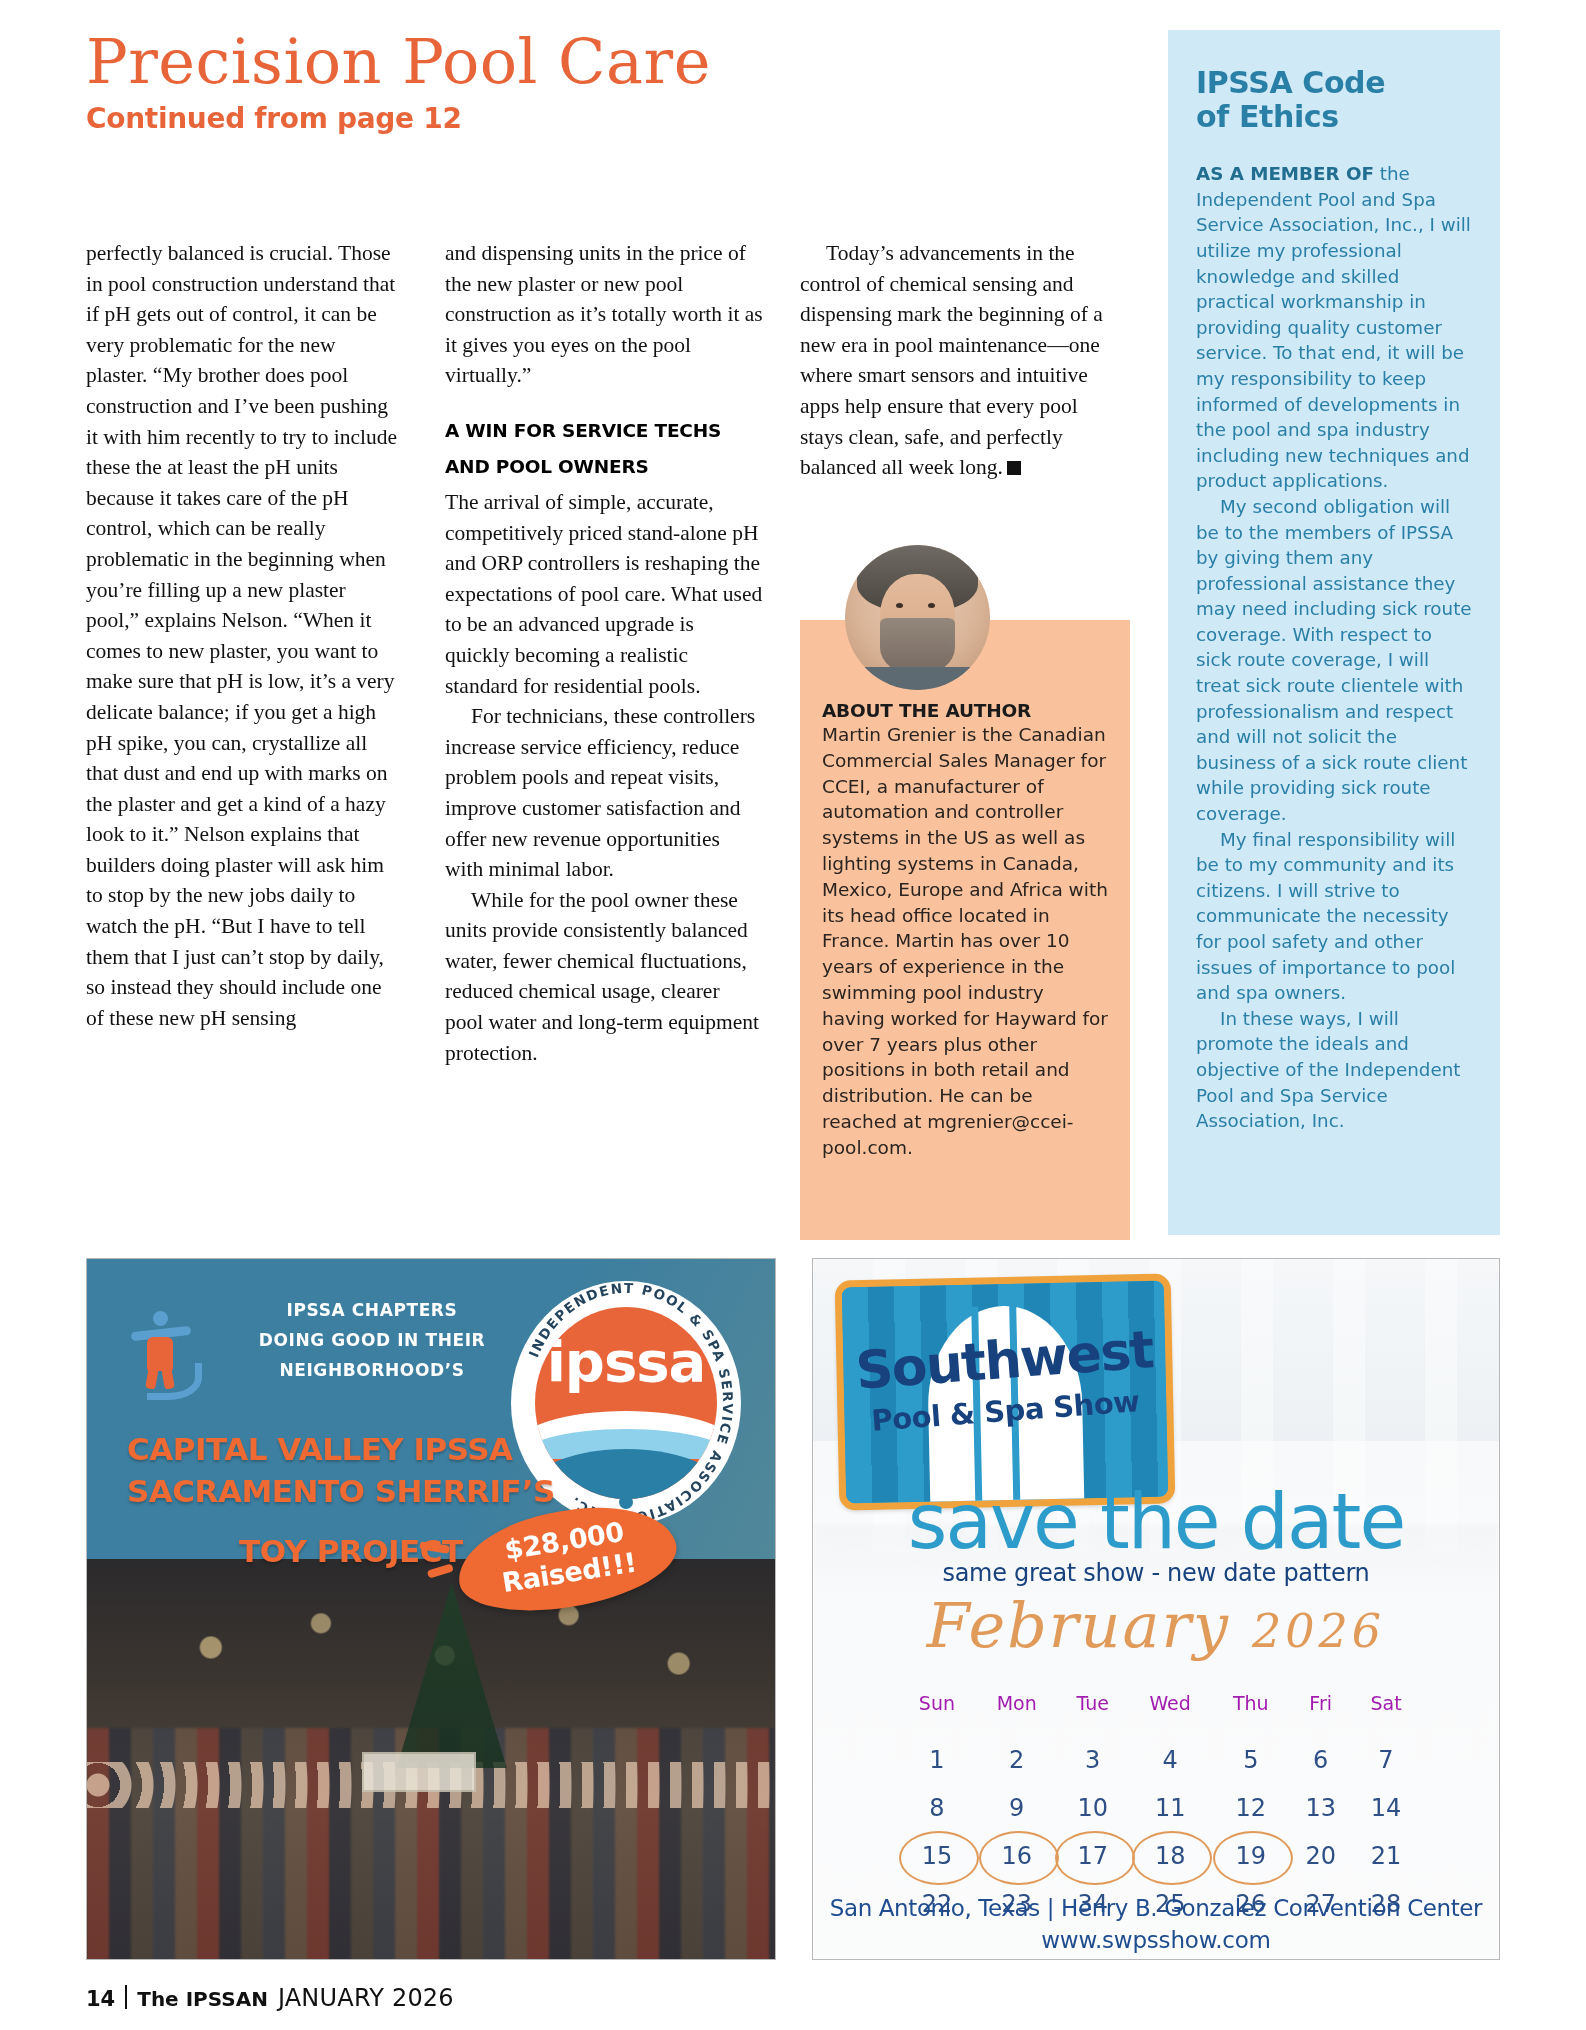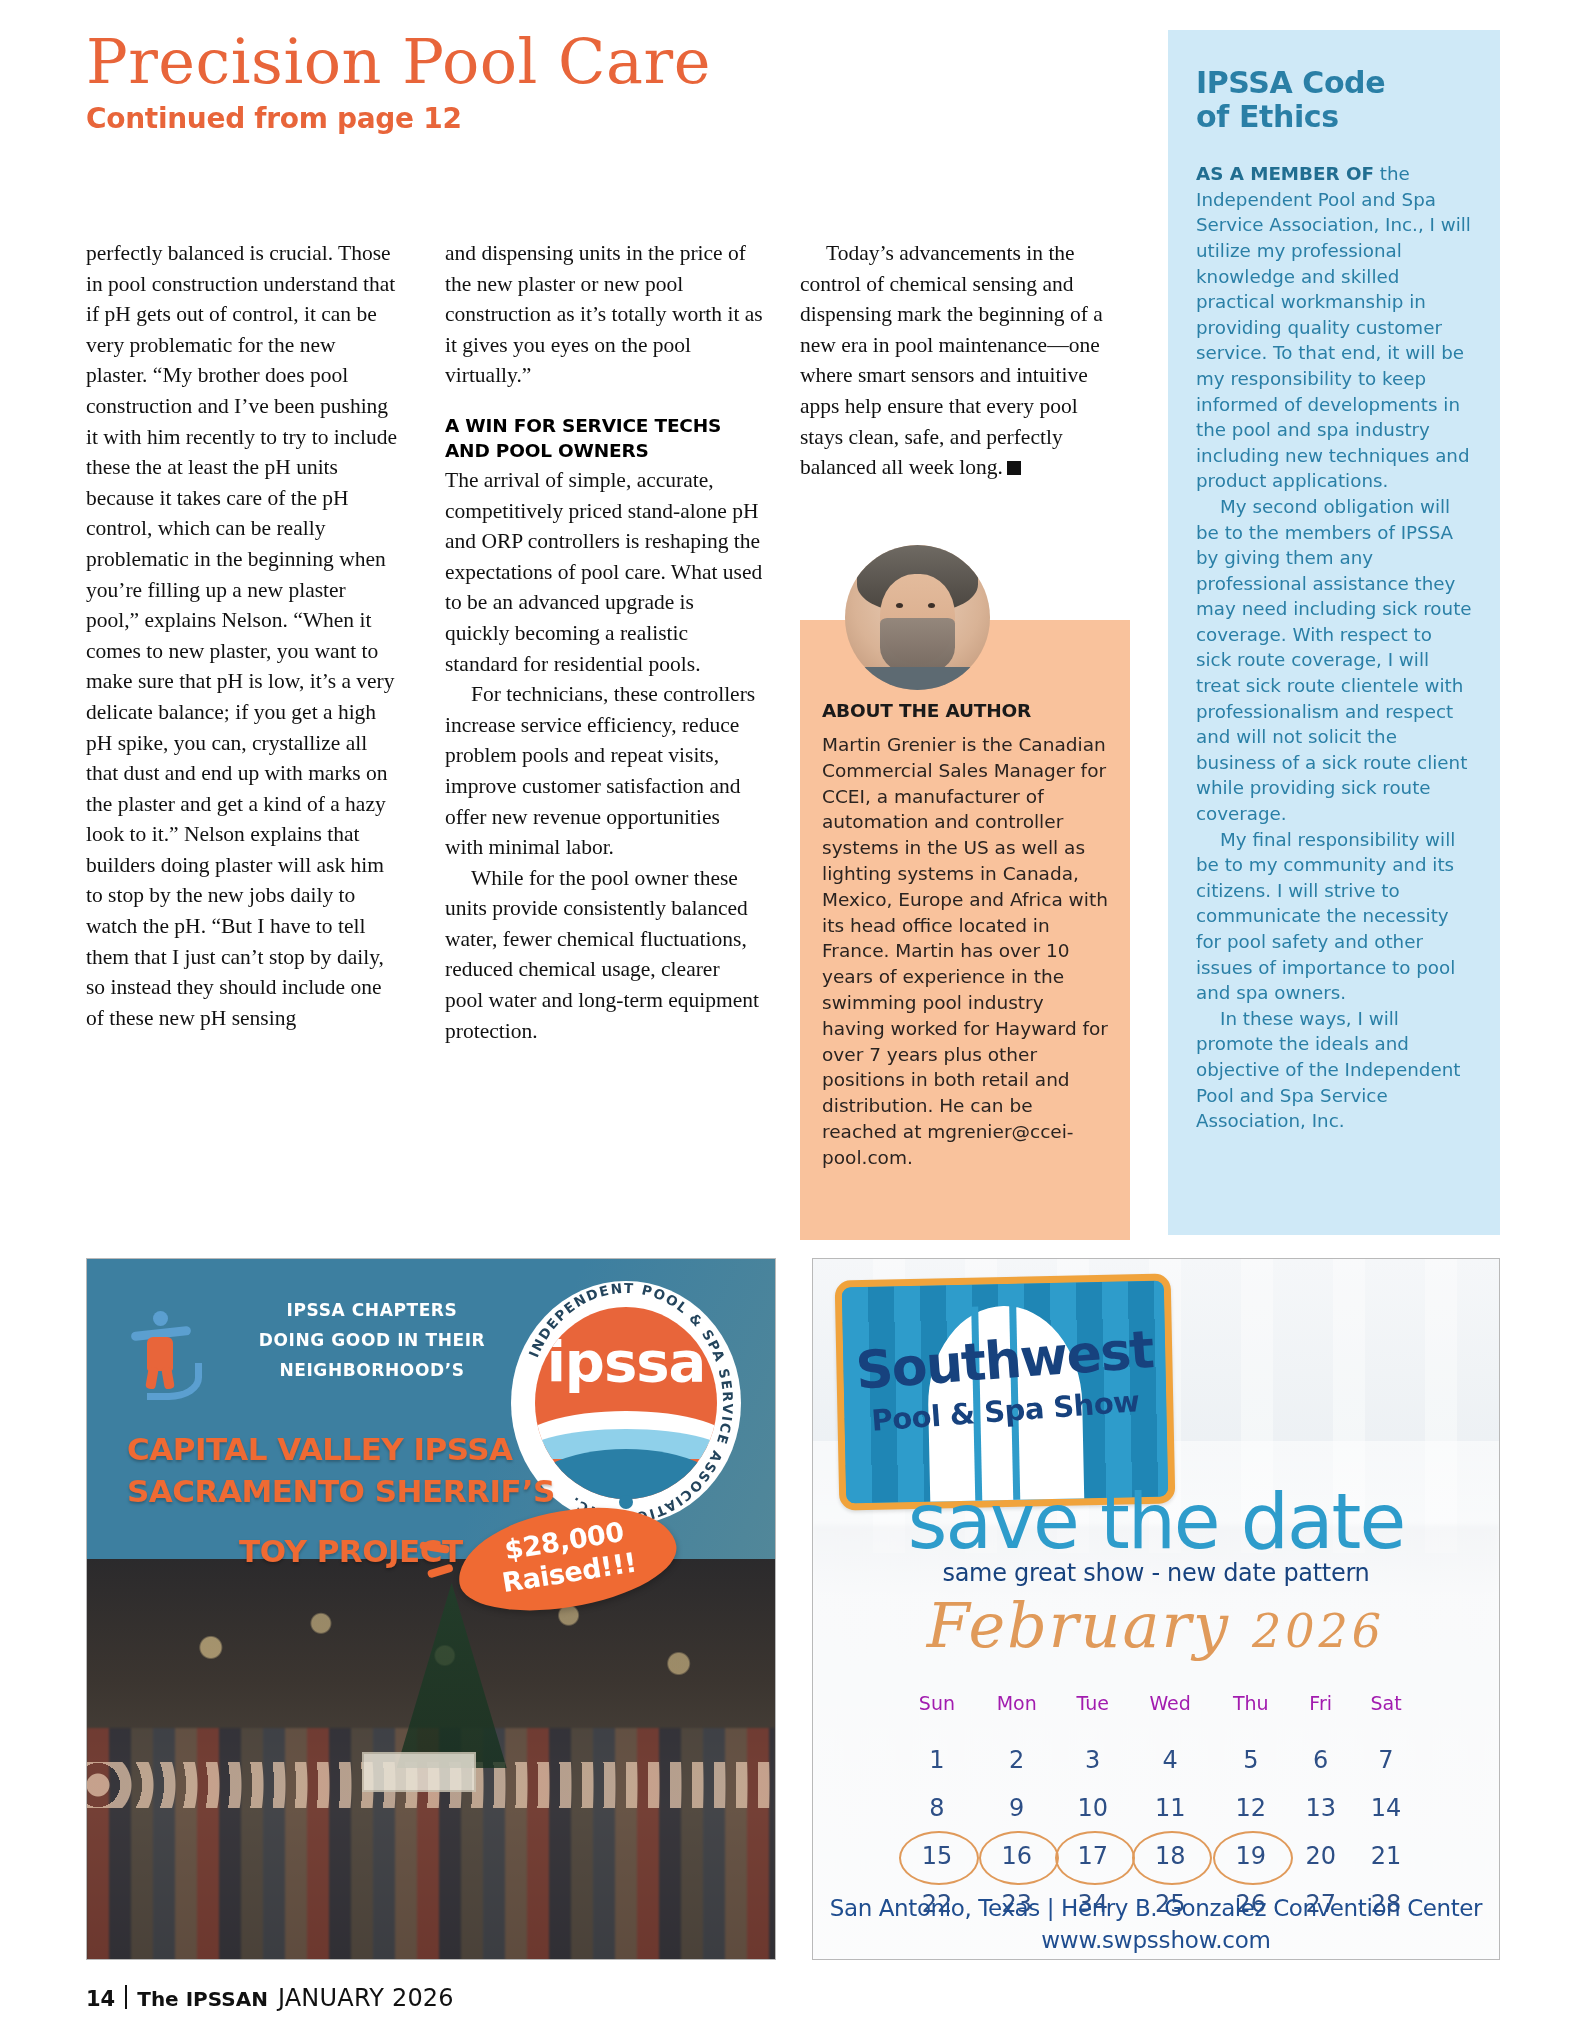--- a/index.html
+++ b/index.html
@@ -27,21 +27,21 @@
   .col{position:absolute;font-family:"Liberation Serif",serif;font-size:21.5px;line-height:30.6px;color:#111;text-align:left;}
   .col p{margin:0;}
   .col p.ind{text-indent:26px;}
   #col1{left:86px;top:238px;width:312px;}
   #col2{left:445px;top:238px;width:318px;}
   #col3{left:800px;top:238px;width:320px;}
 
   .subhead{
     font-family:"DejaVu Sans",sans-serif;
     font-size:18.5px;font-weight:700;color:#000;
-    line-height:25px;letter-spacing:-0.2px;
+    line-height:36px;letter-spacing:-0.2px;
     margin:22px 0 2px 0;
   }
   .endmark{display:inline-block;width:14px;height:14px;background:#111;vertical-align:-1px;margin-left:4px;}
 
   
   .author-photo{
     position:absolute;left:845px;top:545px;width:145px;height:145px;
     border-radius:50%;overflow:hidden;z-index:4;
     background:radial-gradient(circle at 50% 38%, #e9cdb7 0%, #d9b396 55%, #b98f71 100%);
   }
@@ -56,21 +56,21 @@
   .ap-shirt{position:absolute;left:0;bottom:0;width:100%;height:16%;background:#5d6a72;}
 
   
   .author-box{
     position:absolute;left:800px;top:620px;width:330px;height:620px;
     background:#f9c29c;z-index:3;
   }
   .author-inner{padding:80px 22px 16px 22px;}
   .ab-head{
     font-family:"DejaVu Sans",sans-serif;font-size:18.5px;font-weight:700;
-    color:#1a1a1a;letter-spacing:-0.2px;margin-bottom:11px;
+    color:#1a1a1a;letter-spacing:-0.2px;margin-bottom:1px;
   }
   .ab-body{
     font-family:"DejaVu Sans",sans-serif;font-size:18.5px;line-height:25.8px;
     color:#2a2320;
   }
 
   
   .ethics{
     position:absolute;left:1168px;top:30px;width:332px;height:1205px;
     background:#cfe9f7;

